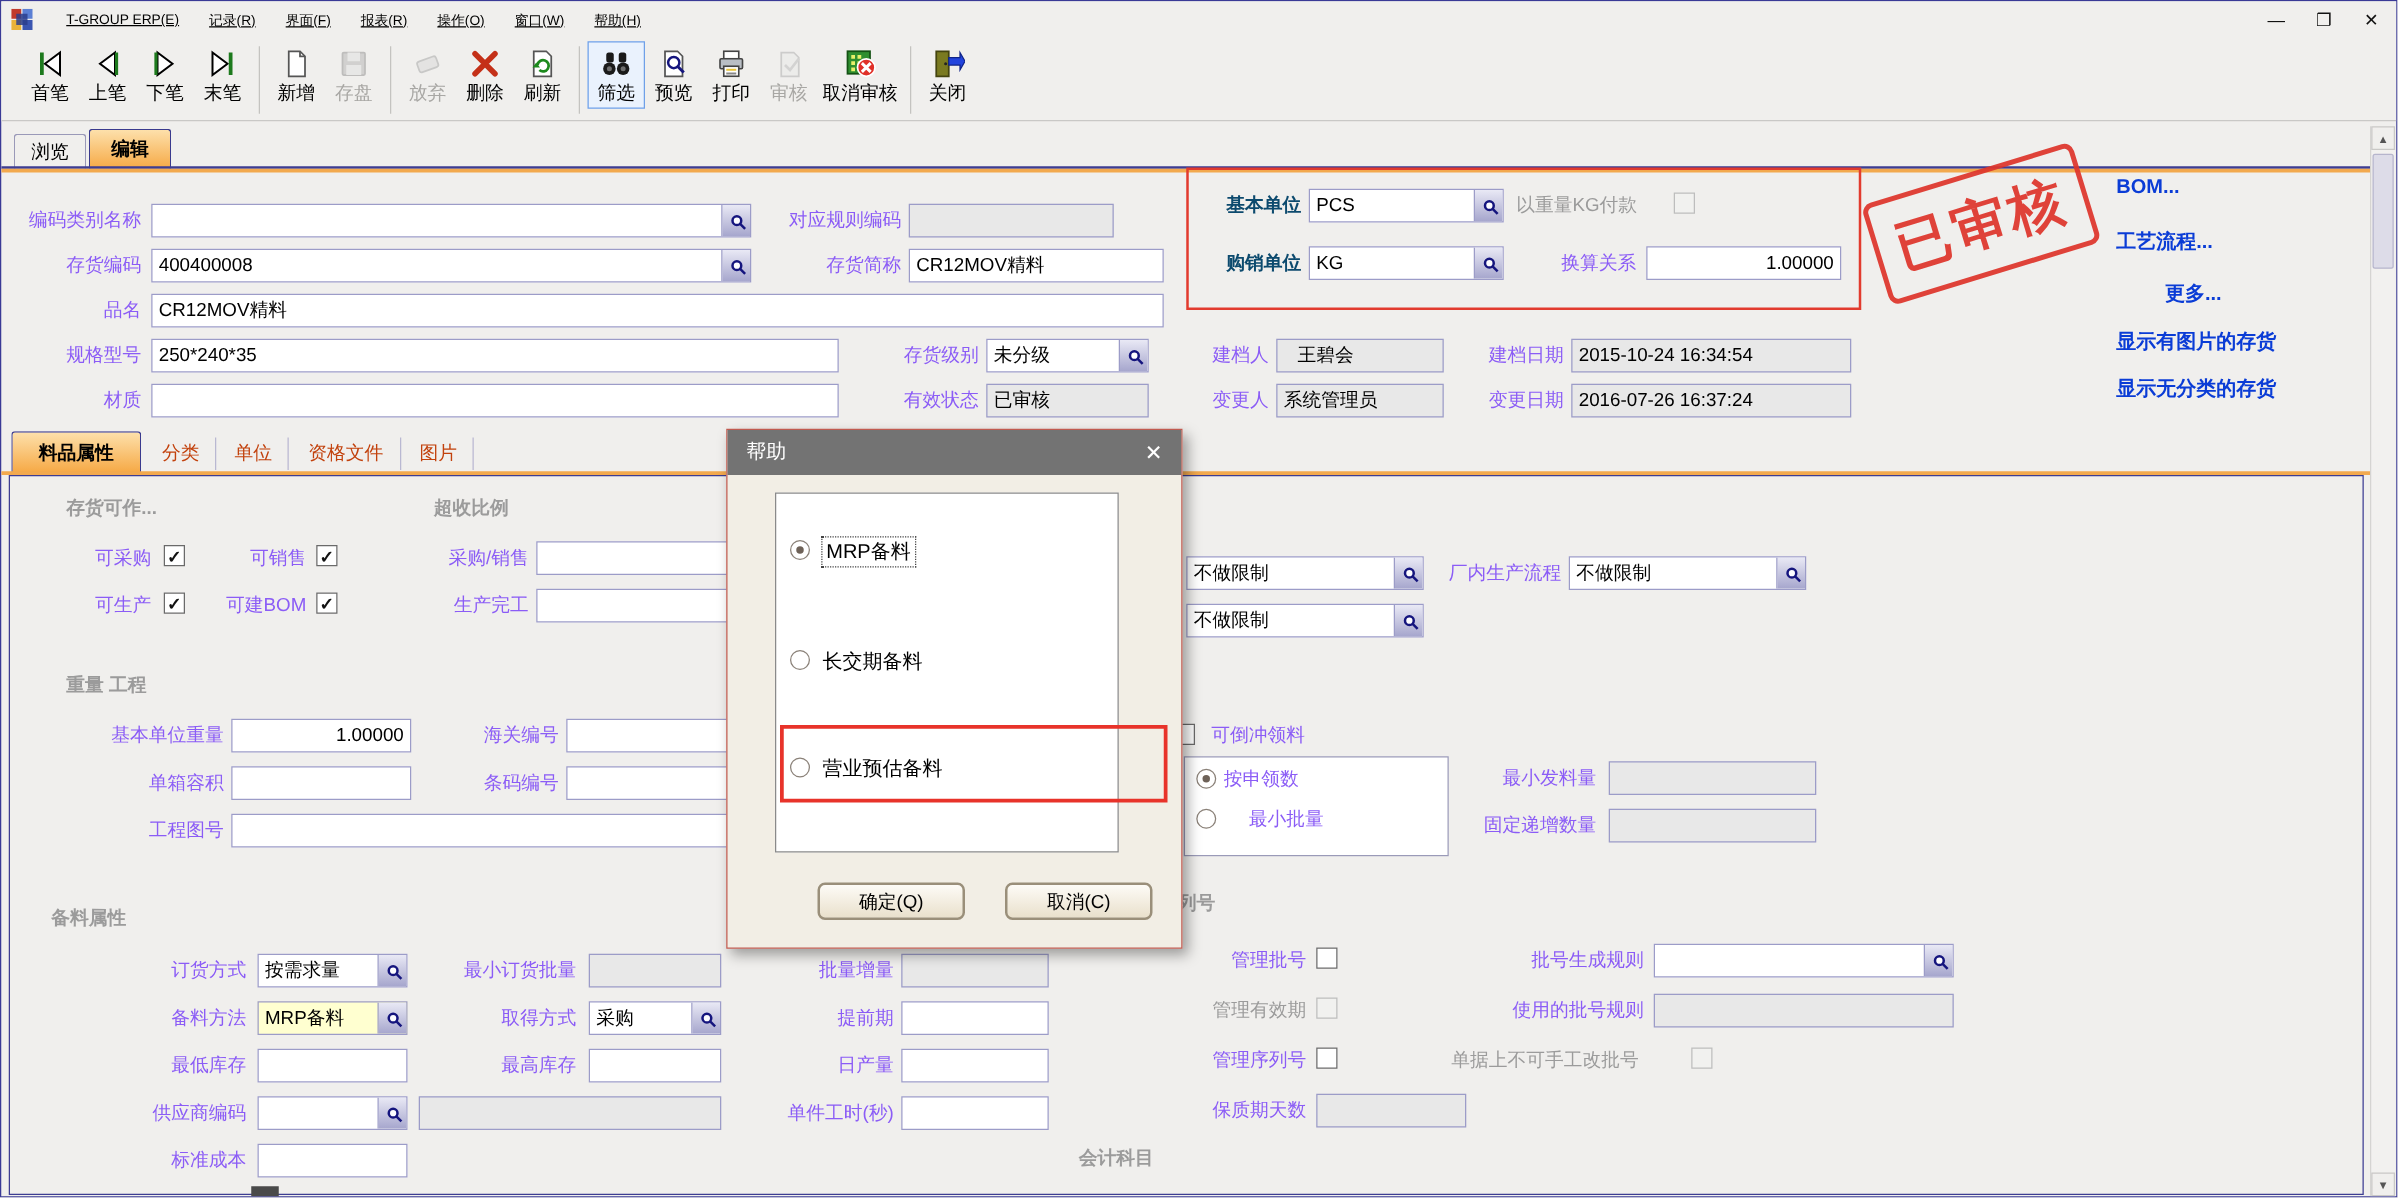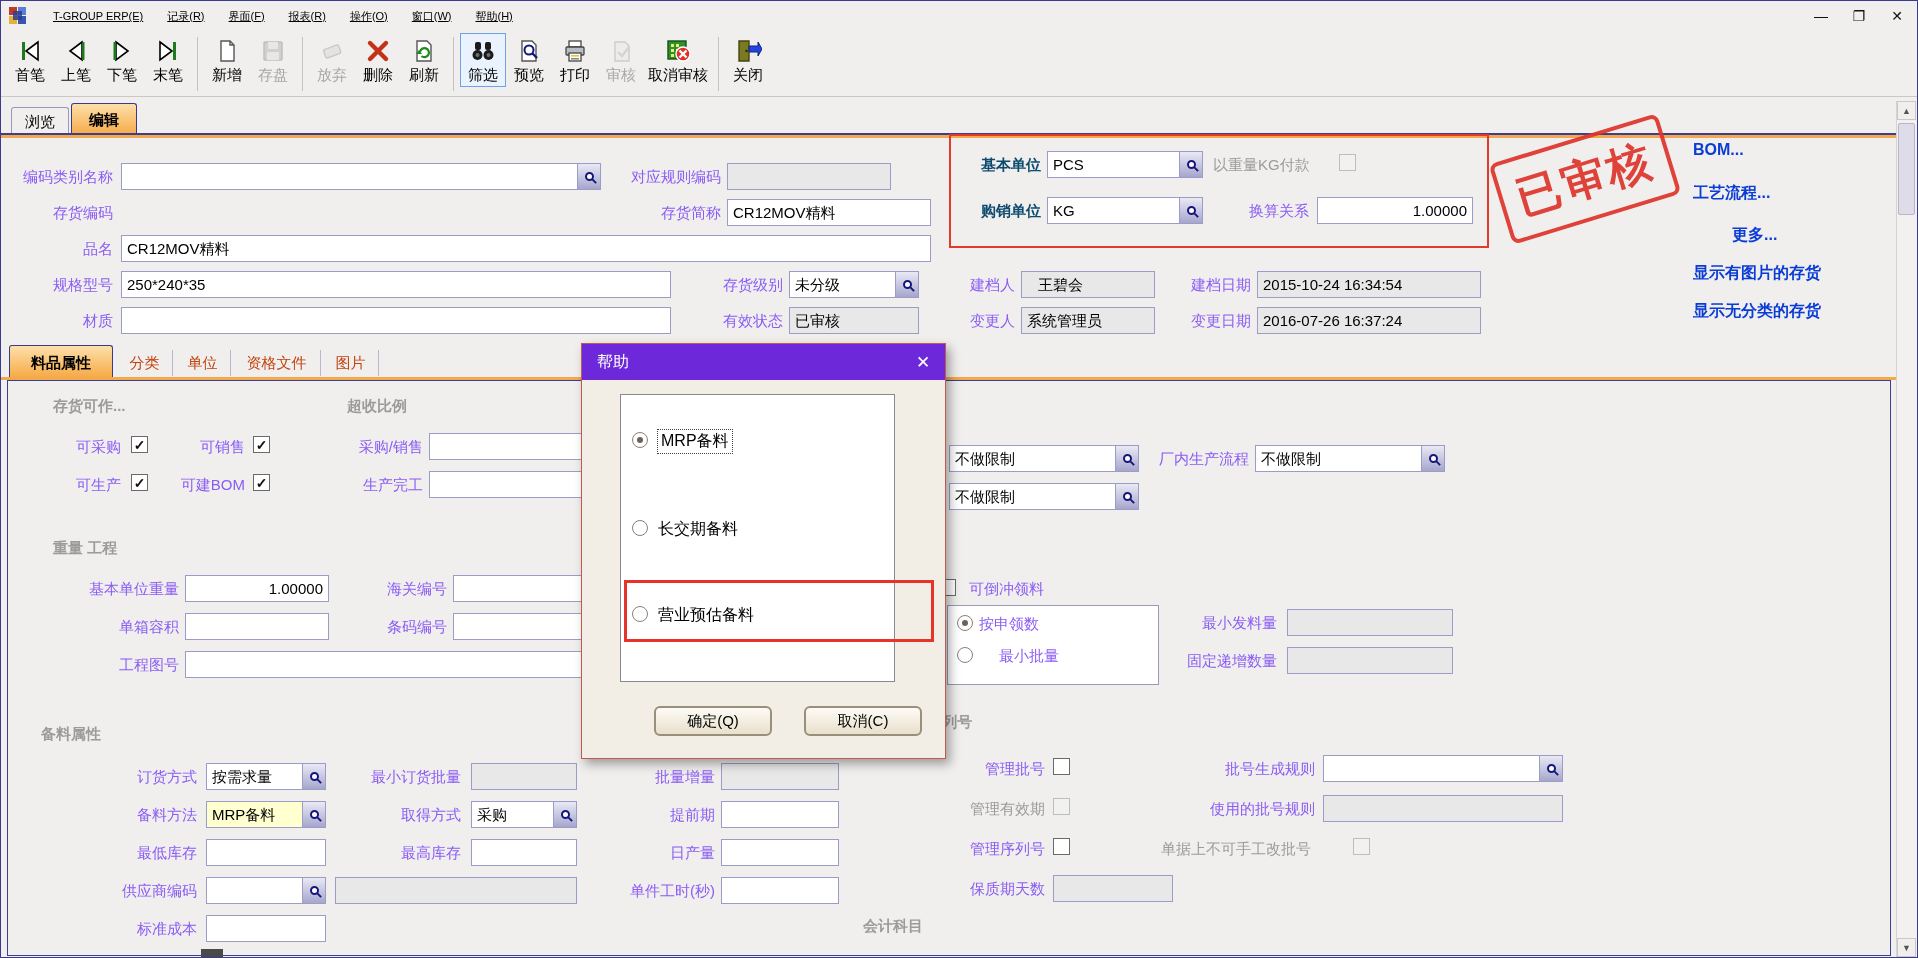--- a/index.html
+++ b/index.html
@@ -8,21 +8,21 @@
   #app { position:absolute; inset:0; width:1918px; height:958px; background:#f0efed; border:1px solid #3a3a96; overflow:hidden; }
 
   
   .menubar { position:absolute; left:0; top:0; width:100%; height:30px; background:#f0efed; display:flex; align-items:center; }
   .logo { width:18px; height:18px; margin:0 14px 0 8px; }
   .menu-item { font-size:11px; padding:4px 12px; white-space:nowrap; cursor:default;text-decoration:underline; }
   .win-controls { position:absolute; right:8px; top:4px; display:flex; gap:14px; }
   .win-btn { width:24px; height:22px; font-size:14px; display:flex; align-items:center; justify-content:center; color:#111; }
 
   
-  .toolbar { position:absolute; left:0; top:30px; width:100%; height:66px; background:#f0efed; border-bottom:1px solid #c9c8c6; display:flex; align-items:flex-start; padding:2px 0 0 6px; }
+  .toolbar { position:absolute; left:0; top:30px; width:100%; height:66px; background:#f0efed; border-bottom:1px solid #c9c8c6; display:flex; align-items:flex-start; padding:2px 0 0 16px; }
   .tbtn { display:flex; flex-direction:column; align-items:center; justify-content:flex-start; min-width:46px; padding:2px 3px; border:1px solid transparent; }
   .tbtn .ico { height:30px; display:flex; align-items:center; justify-content:center; }
   .tbtn .tlabel { font-size:15px; line-height:18px; white-space:nowrap; color:#000; }
   .tbtn.disabled .tlabel { color:#a8a7a4; }
   .tbtn.disabled svg { opacity:.4; filter:grayscale(1); }
   .tbtn.selected { border:1px solid #6fa0e8; background:#eaf2fd; }
   .tsep { width:1px; height:54px; background:#c4c3c0; margin:4px 6px 0 6px; flex:none; }
 
   
   .tabs-row { position:absolute; left:0; top:100px; height:34px; }
@@ -58,21 +58,21 @@
   
   .subtab { position:absolute; font-size:15px; text-align:center; white-space:nowrap; }
   .subtab.active { font-weight:bold; background:linear-gradient(180deg,#fde0ab,#f6a945); border:1px solid #3a3a8e; border-bottom:none; border-radius:3px 3px 0 0; }
   .subtab.plain { color:#c2410c; border-right:1px solid #b9b8d2; }
   .orange-line2 { position:absolute; left:0; top:376px; width:1896px; height:3px; background:#f2a94e; }
   .lower-panel { position:absolute; left:6px; top:379px; width:1884px; height:576px; border:1px solid #3d3d92; background:#f0efed; }
   .groupbox { position:absolute; background:#fff; border:1px solid #9a9ab8; }
 
   
   .modal { position:absolute; left:580px; top:342px; width:365px; height:416px; background:#f2eee5; border:1px solid #c05a50; box-shadow:4px 5px 10px rgba(0,0,0,.35); z-index:60; }
-  .modal-title { position:absolute; left:0; top:0; width:100%; height:36px; background:#6d28d9; color:#fff; font-size:16px; line-height:36px; padding-left:15px; }
+  .modal-title { position:absolute; left:0; top:0; width:100%; height:36px; background:#737373; color:#fff; font-size:16px; line-height:36px; padding-left:15px; }
   .modal-x { position:absolute; right:8px; top:5px; width:28px; height:26px; color:#fff; font-size:17px; display:flex; align-items:center; justify-content:center; }
   .listbox { position:absolute; left:38px; top:50px; width:275px; height:288px; background:#fff; border:1px solid #8a8a8a; }
   .opt-label { position:absolute; font-size:16px; white-space:nowrap; color:#000; }
   .opt-label.focused { outline:1px dotted #444; padding:1px 3px; }
   .red-rect { position:absolute; left:42px; top:236px; width:310px; height:62px; border:3px solid #e8332a; z-index:5; }
   .mbtn { position:absolute; width:118px; height:30px; border:2px solid #9a8f7a; border-radius:6px; background:linear-gradient(180deg,#fdfbf6,#e9e0cc); font-size:15px; display:flex; align-items:center; justify-content:center; }
 
   
   .scrollbar { position:absolute; right:1px; top:100px; width:20px; height:856px; background:#f2f1ef; border-left:1px solid #d5d4d2; }
   .sb-btn { position:absolute; left:0; width:19px; height:19px; background:#f0efed; border:1px solid #c9c8c6; font-size:9px; color:#555; display:flex; align-items:center; justify-content:center; }
@@ -274,20 +274,23 @@
   <div class="orange-line"></div>
 
   <div class="lbl" style="left:0;top:166px;width:112px;">编码类别名称</div>
   <div class="inp" style="left:120px;top:162px;width:480px;"><span></span><span class="lk">
         <span class="mag"></span>
       </span></div>
   <div class="lbl" style="left:606px;top:166px;width:114px;">对应规则编码</div>
   <div class="inp ro" style="left:726px;top:162px;width:164px;"><span></span></div>
 
   <div class="lbl" style="left:0;top:202px;width:112px;">存货编码</div>
+  <div class="inp" style="left:120px;top:198px;width:480px;"><span>400400008</span><span class="lk">
+        <span class="mag"></span>
+      </span></div>
   <div class="lbl" style="left:606px;top:202px;width:114px;">存货简称</div>
   <div class="inp" style="left:726px;top:198px;width:204px;"><span>CR12MOV精料</span></div>
 
   <div class="lbl" style="left:0;top:238px;width:112px;">品名</div>
   <div class="inp" style="left:120px;top:234px;width:810px;"><span>CR12MOV精料</span></div>
 
   <div class="lbl" style="left:0;top:274px;width:112px;">规格型号</div>
   <div class="inp" style="left:120px;top:270px;width:550px;"><span>250*240*35</span></div>
   <div class="lbl" style="left:672px;top:274px;width:110px;">存货级别</div>
   <div class="inp" style="left:788px;top:270px;width:130px;"><span>未分级</span><span class="lk">

